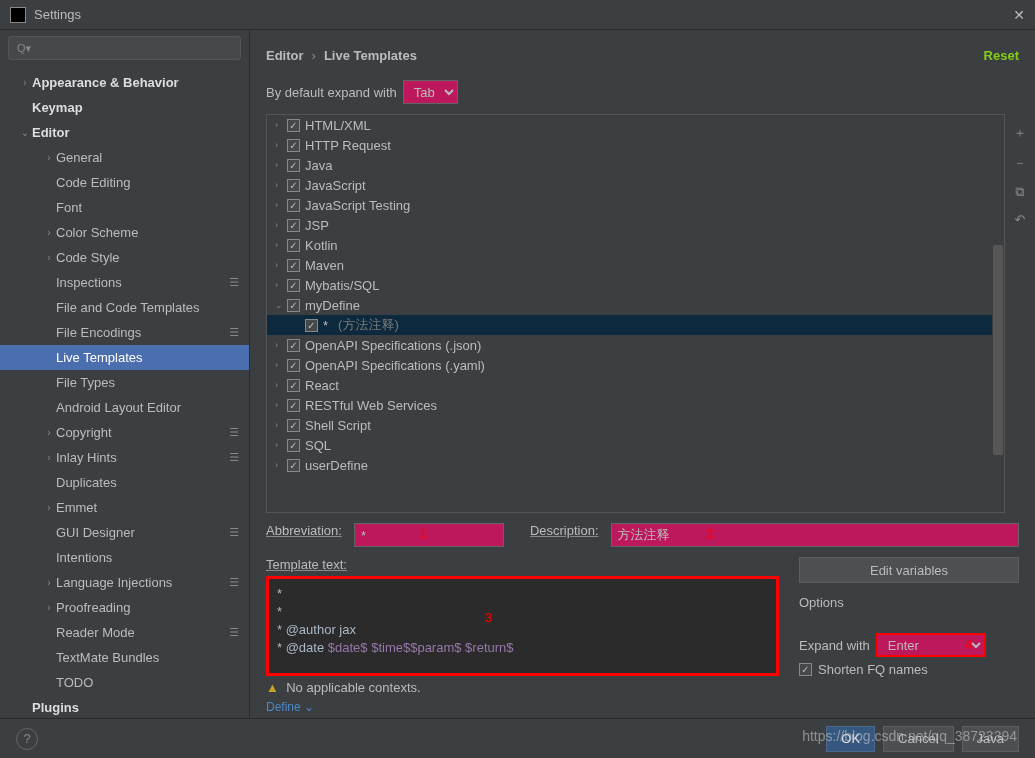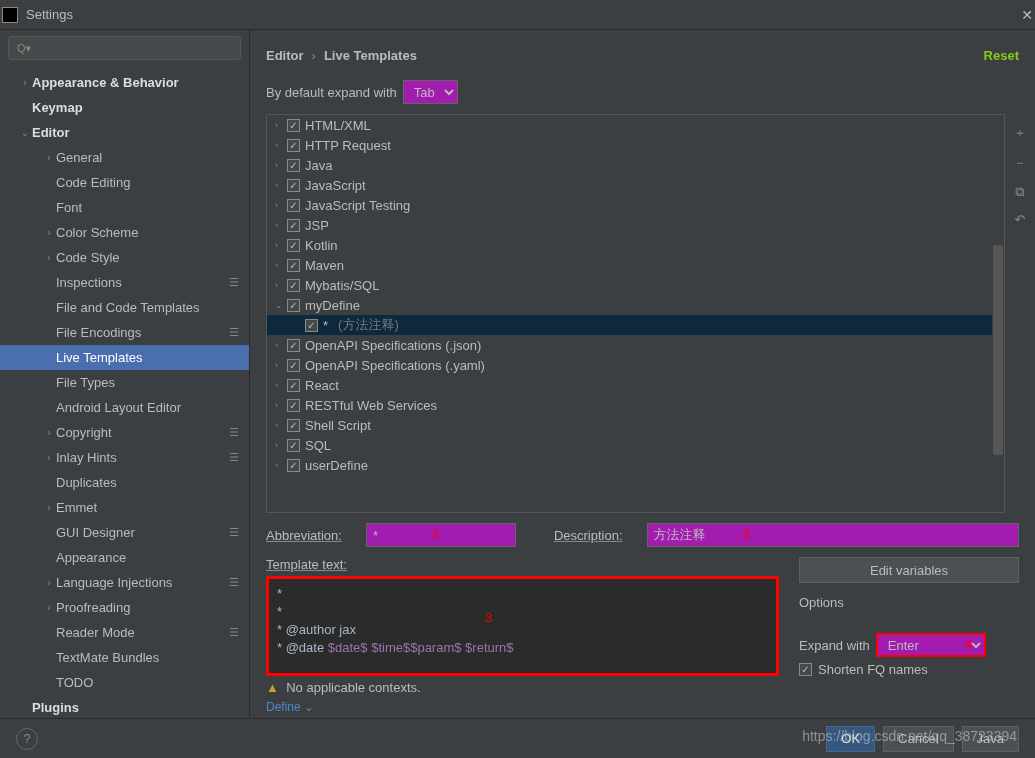--- a/index.html
+++ b/index.html
@@ -1,17 +1,17 @@
 <!DOCTYPE html>
 <html><head>
 <meta charset="utf-8">
 <style>
 *{box-sizing:border-box;margin:0;padding:0;font-family:"Segoe UI",Arial,sans-serif;font-size:13px;}
 body{background:#3c3f41;color:#bbbbbb;width:1035px;height:758px;overflow:hidden;position:relative;}
-.title-bar{height:30px;display:flex;align-items:center;padding:0 2px;border-bottom:1px solid #2b2b2b;}
+.title-bar{height:30px;display:flex;align-items:center;padding:0 10px;border-bottom:1px solid #2b2b2b;}
 .title-bar .app-icon{width:16px;height:16px;background:#000;border:1px solid #888;margin-right:8px;display:flex;align-items:center;justify-content:center;}
 .title-bar .title{flex:1;color:#bbb;}
 .title-bar .close{color:#bbb;cursor:pointer;font-size:14px;}
 .main{display:flex;height:688px;}
 .sidebar{width:250px;border-right:1px solid #2b2b2b;display:flex;flex-direction:column;}
 .search-wrap{padding:6px 8px;}
 .search{width:100%;height:24px;background:#45494a;border:1px solid #555;border-radius:3px;color:#888;padding:0 6px;display:flex;align-items:center;}
 .search .q{font-size:11px;margin-left:2px;}
 .tree{flex:1;overflow:auto;padding-top:4px;}
 .tree-item{display:flex;align-items:center;height:25px;padding-left:8px;cursor:pointer;position:relative;}
@@ -20,31 +20,31 @@
 .tree-item .chev{width:14px;color:#888;font-size:10px;text-align:center;}
 .tree-item.selected{background:#4b6eaf;color:#fff;}
 .b{font-weight:bold;color:#ddd;}
 .gear{position:absolute;right:10px;color:#888;font-size:11px;}
 .content{flex:1;display:flex;flex-direction:column;position:relative;}
 .bcrumb{height:50px;display:flex;align-items:center;padding:0 16px;}
 .bcrumb .crumb{color:#bbb;font-weight:bold;}
 .bcrumb .sep{margin:0 8px;color:#888;}
 .bcrumb .reset{margin-left:auto;color:#84cc16;font-weight:bold;cursor:pointer;}
 .expand-row{padding:0 16px 10px 16px;display:flex;align-items:center;gap:6px;}
-select,input[type=text]{background:#a21caf;border:1px solid #646464;color:#bbb;height:24px;padding:0 6px;}
+select,input[type=text]{background:#be185d;border:1px solid #646464;color:#bbb;height:24px;padding:0 6px;}
 .template-area{display:flex;flex:1;overflow:hidden;}
 .template-list{flex:1;margin:0 0 0 16px;background:#3c3f41;border:1px solid #555;overflow:auto;position:relative;}
 .side-icons{width:30px;display:flex;flex-direction:column;align-items:center;gap:12px;padding-top:10px;color:#888;}
 .tnode{display:flex;align-items:center;height:20px;padding-left:8px;}
 .tnode .chev{width:12px;font-size:9px;color:#888;}
 .tnode .chk{width:13px;height:13px;border:1px solid #888;margin-right:5px;display:flex;align-items:center;justify-content:center;font-size:10px;color:#bbb;background:#45494a;}
 .tnode.sel{background:#0d293e;}
 .tnode.l2{padding-left:38px;}
 .tnode .gray{color:#787878;margin-left:10px;}
-.fields{padding:10px 16px;display:flex;align-items:center;gap:24px;}
+.fields{padding:10px 16px;display:flex;align-items:flex-start;gap:12px;}
 .fields label{text-decoration:underline;text-decoration-color:#888;}
 .redbox{border:2px solid red;}
 .fields input{height:24px;}
 .fields .abbr{width:150px;}
 .fields .desc{width:400px;}
 .rednum{color:red;font-size:13px;margin-left:6px;position:absolute;pointer-events:none;}
 .editor-row{display:flex;padding:0 16px 4px 16px;gap:20px;}
 .editor-col{flex:1;}
 .opts-col{width:220px;}
 .label-u{text-decoration:underline;text-decoration-color:#888;}
@@ -160,21 +160,21 @@
           <span class="chev">›</span>
           <span>Emmet</span>
         </div>
         <div class="tree-item l2">
           <span class="chev"></span>
           <span>GUI Designer</span>
           <span class="gear">☰</span>
         </div>
         <div class="tree-item l2">
           <span class="chev"></span>
-          <span>Appearance</span>
+          <span>Intentions</span>
         </div>
         <div class="tree-item l2">
           <span class="chev">›</span>
           <span>Language Injections</span>
           <span class="gear">☰</span>
         </div>
         <div class="tree-item l2">
           <span class="chev">›</span>
           <span>Proofreading</span>
         </div>

